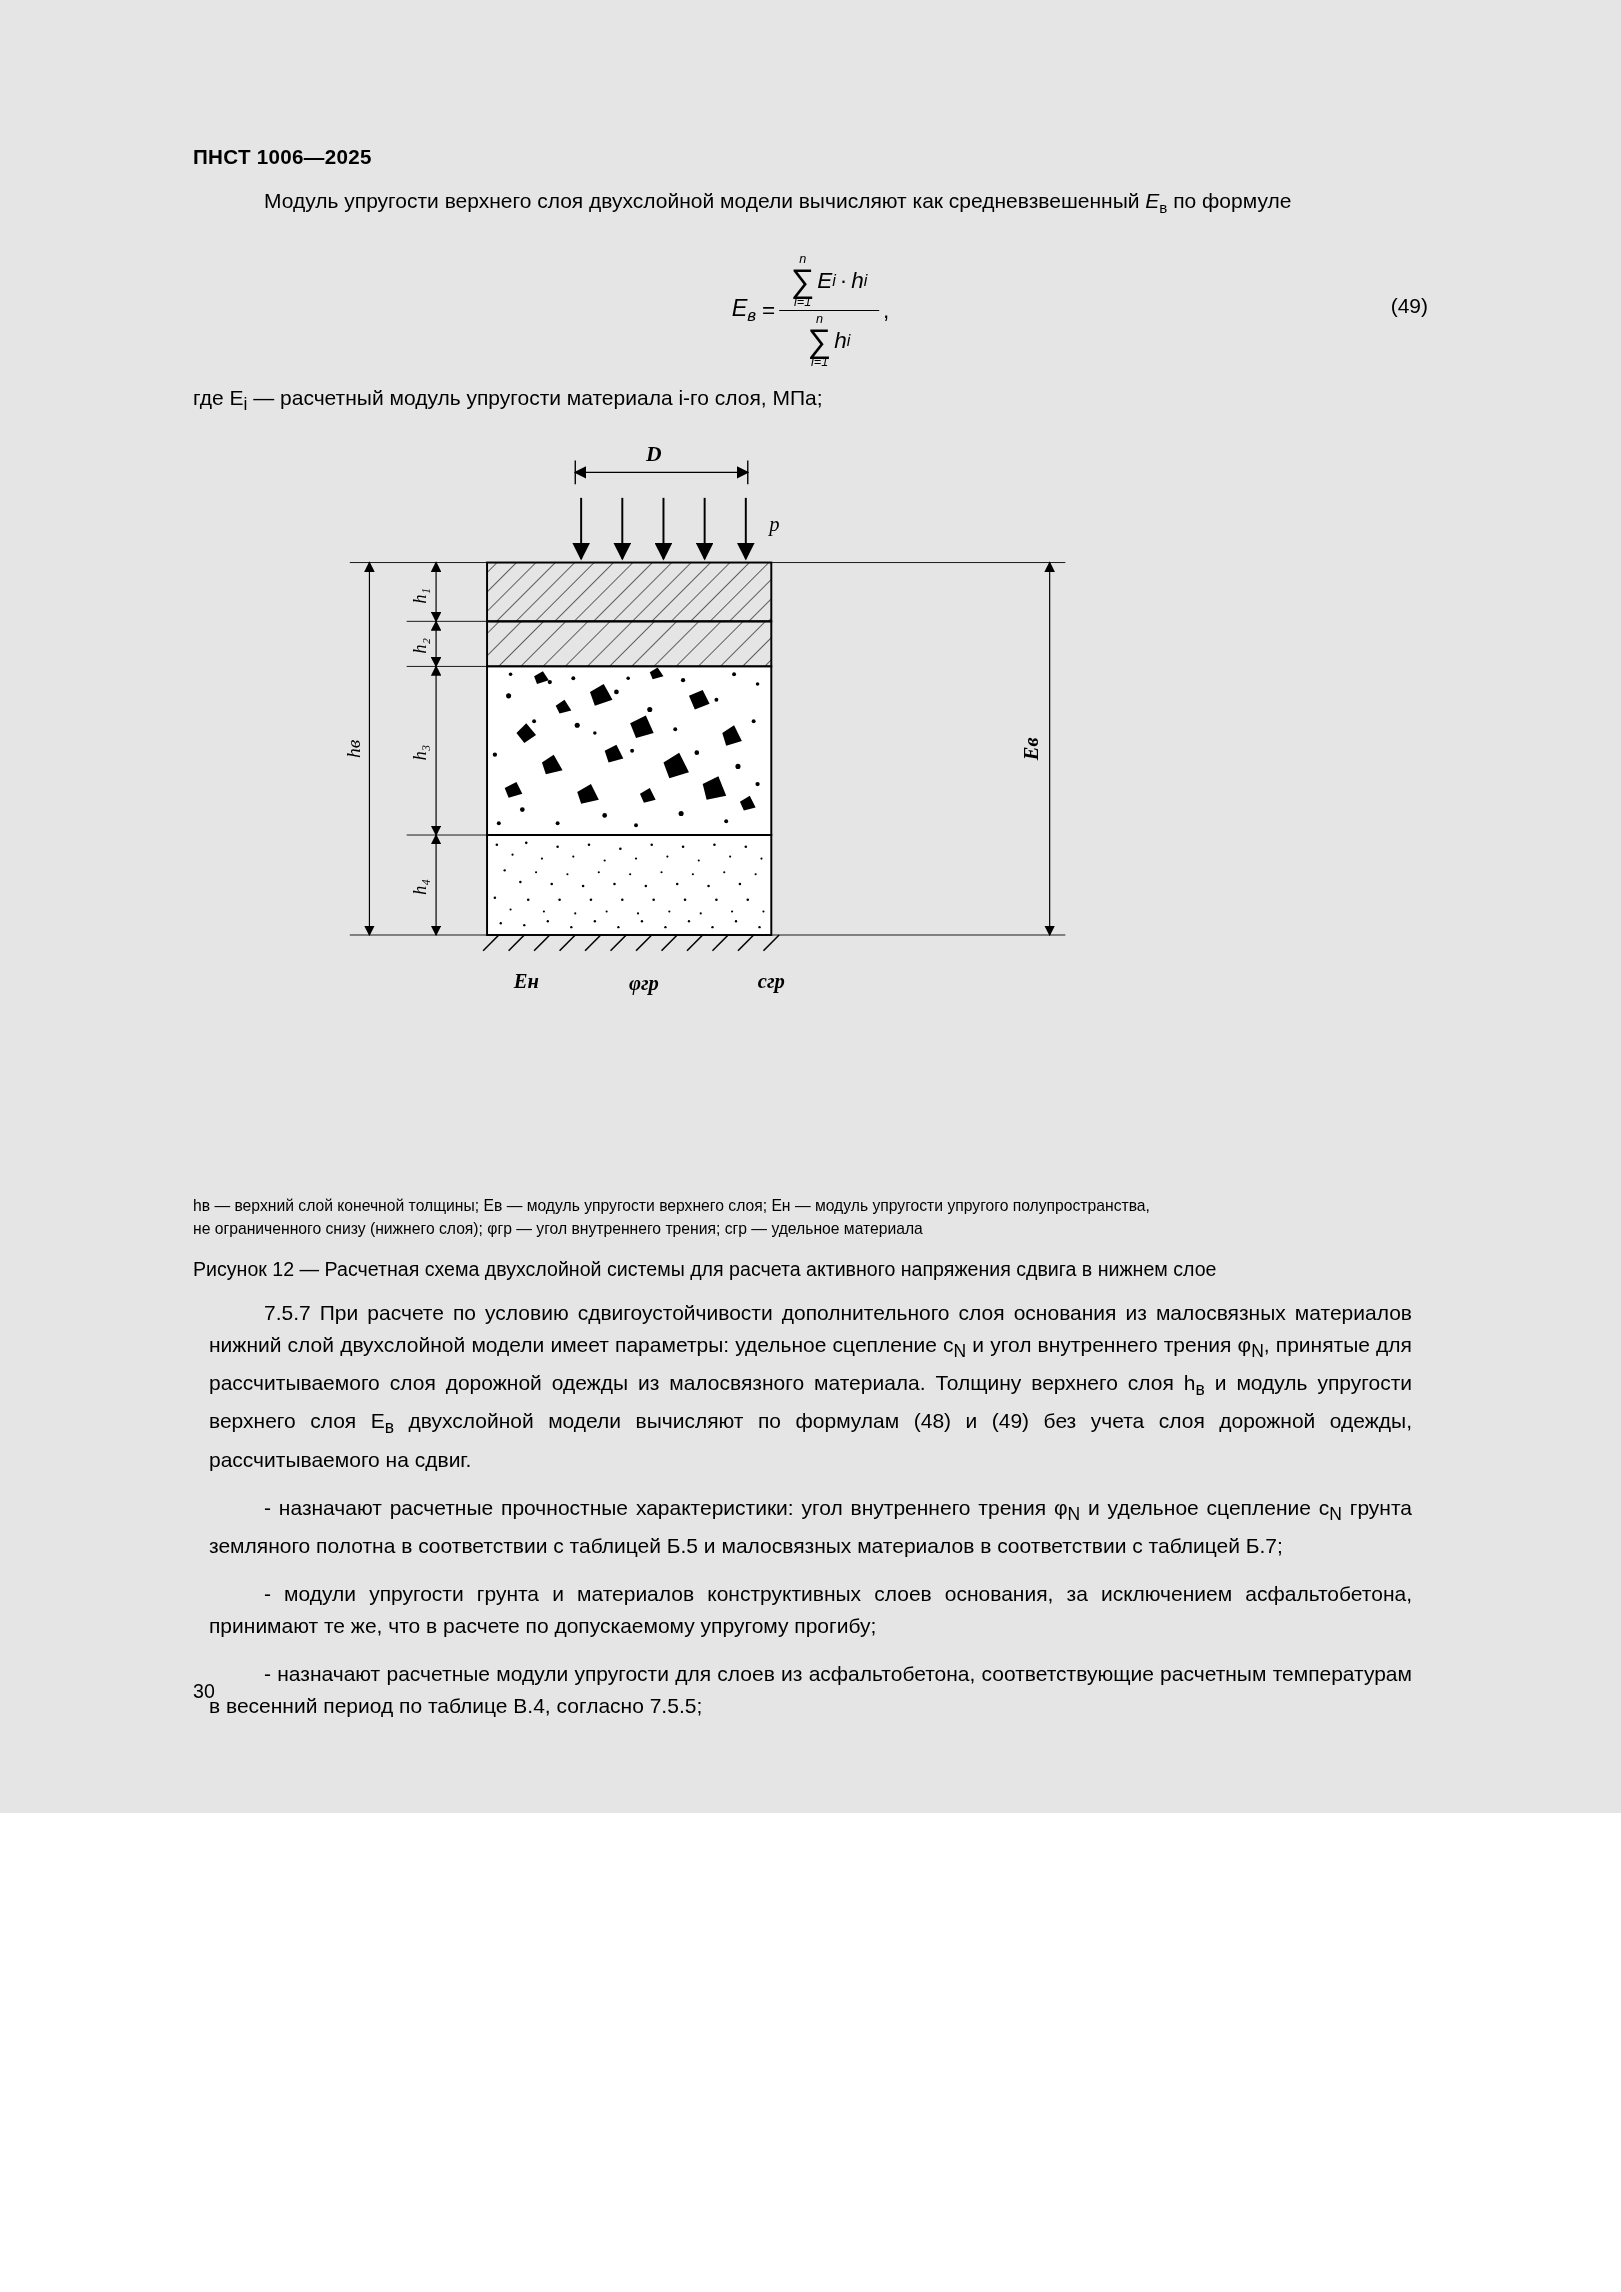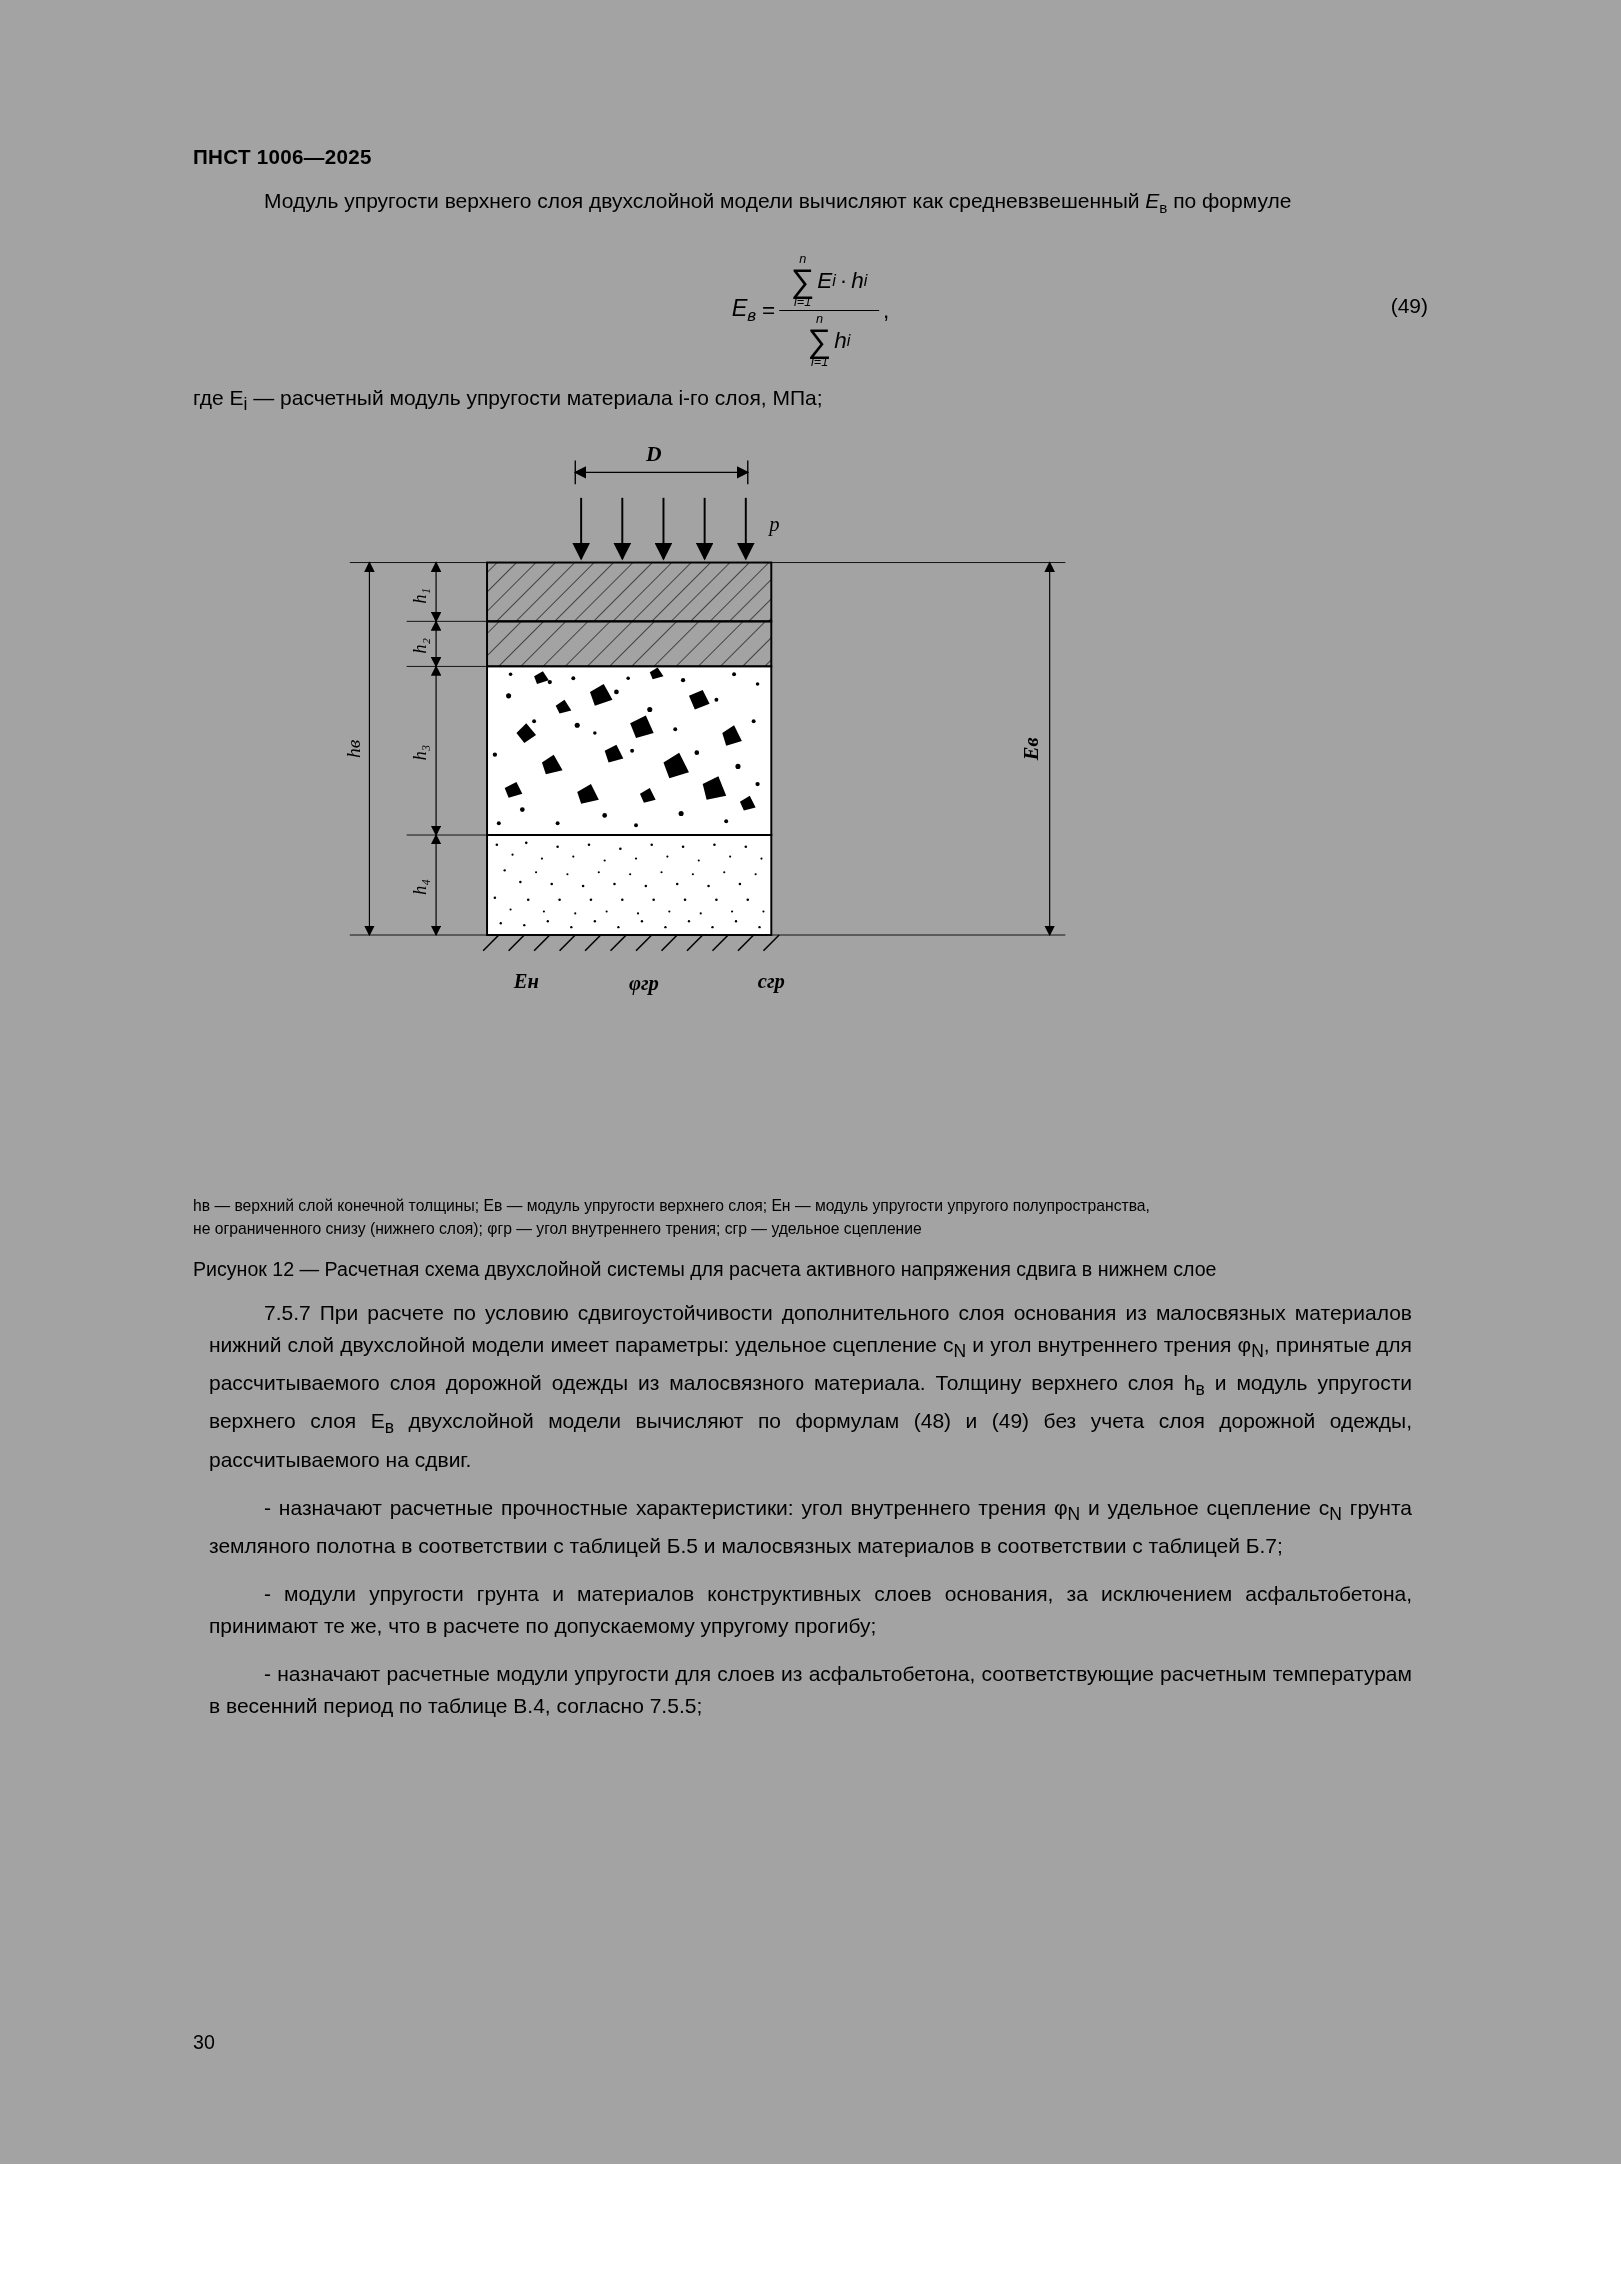--- a/index.html
+++ b/index.html
@@ -7,23 +7,23 @@
     padding: 0;
     background: #ffffff;
   }
   body {
     font-family: "Liberation Sans", sans-serif;
     color: #000000;
   }
   .page {
     position: relative;
     width: 1621px;
-    height: 2164px;
+    height: 1813px;
     margin: 0 auto;
-    background: #a3a3a3;
+    background: #e5e5e5;
     overflow: hidden;
   }
   .content {
     position: absolute;
     left: 193px;
     top: 0;
     width: 1235px;
   }
   .header {
     margin-top: 145px;
@@ -387,21 +387,21 @@
         <text x="862" y="316" font-size="21" font-style="italic" font-weight="bold" text-anchor="middle" transform="rotate(-90 862 316)" font-family="Liberation Serif, serif">Eв</text>
 
         <text x="340" y="560" font-size="21" font-style="italic" font-weight="bold" text-anchor="middle" font-family="Liberation Serif, serif">Eн</text>
         <text x="460" y="562" font-size="21" font-style="italic" font-weight="bold" text-anchor="middle" font-family="Liberation Serif, serif">φгр</text>
         <text x="590" y="560" font-size="21" font-style="italic" font-weight="bold" text-anchor="middle" font-family="Liberation Serif, serif">cгр</text>
       </svg>
     </div>
 
     <div class="caption-legend">
       <div>hв — верхний слой конечной толщины; Eв — модуль упругости верхнего слоя; Eн — модуль упругости упругого полупространства,</div>
-      <div>не ограниченного снизу (нижнего слоя); φгр — угол внутреннего трения; cгр — удельное сцепление</div>
+      <div>не ограниченного снизу (нижнего слоя); φгр — угол внутреннего трения; cгр — удельное материала</div>
     </div>
 
     <div class="figure-caption">Рисунок 12 — Расчетная схема двухслойной системы для расчета активного напряжения сдвига в нижнем слое</div>
 
     <p class="body-text para">7.5.7 При расчете по условию сдвигоустойчивости дополнительного слоя основания из малосвязных материалов нижний слой двухслойной модели имеет параметры: удельное сцепление c<sub>N</sub> и угол внутреннего трения φ<sub>N</sub>, принятые для рассчитываемого слоя дорожной одежды из малосвязного материала. Толщину верхнего слоя h<sub>в</sub> и модуль упругости верхнего слоя E<sub>в</sub> двухслойной модели вычисляют по формулам (48) и (49) без учета слоя дорожной одежды, рассчитываемого на сдвиг.</p>
     <p class="body-text para">- назначают расчетные прочностные характеристики: угол внутреннего трения φ<sub>N</sub> и удельное сцепление c<sub>N</sub> грунта земляного полотна в соответствии с таблицей Б.5 и малосвязных материалов в соответствии с таблицей Б.7;</p>
     <p class="body-text para">- модули упругости грунта и материалов конструктивных слоев основания, за исключением асфальтобетона, принимают те же, что в расчете по допускаемому упругому прогибу;</p>
     <p class="body-text para">- назначают расчетные модули упругости для слоев из асфальтобетона, соответствующие расчетным температурам в весенний период по таблице В.4, согласно 7.5.5;</p>
 
   </div>

